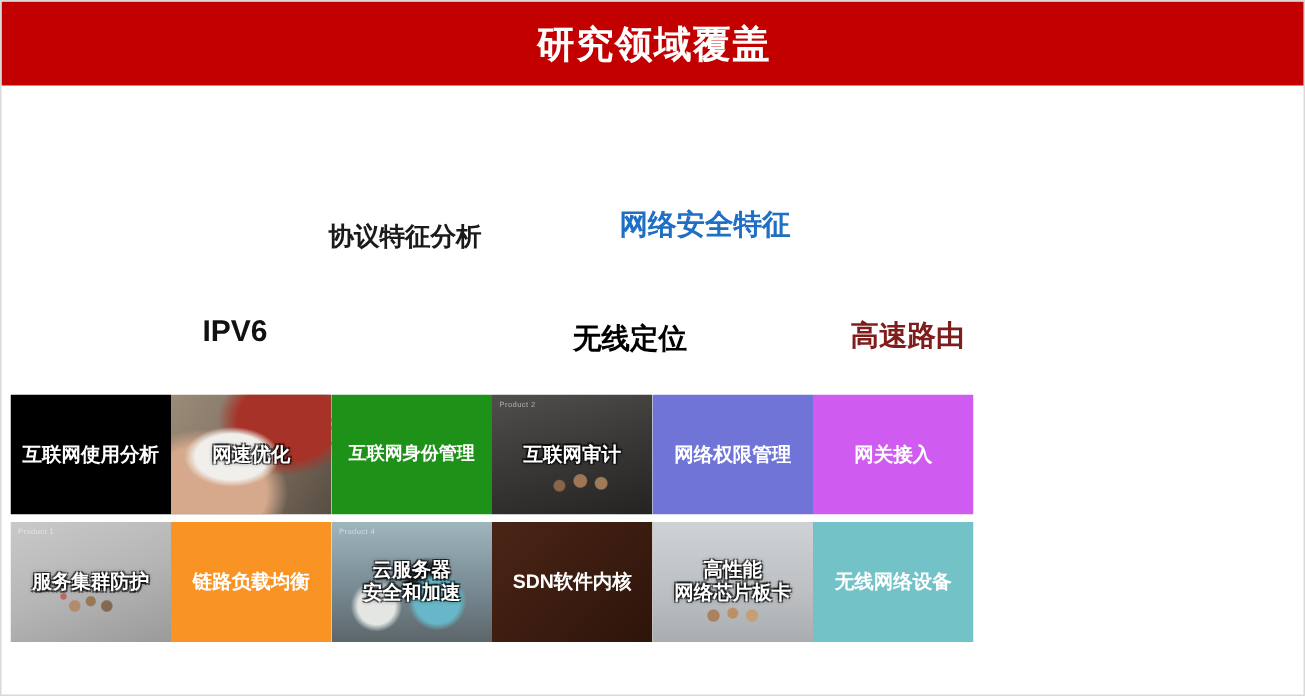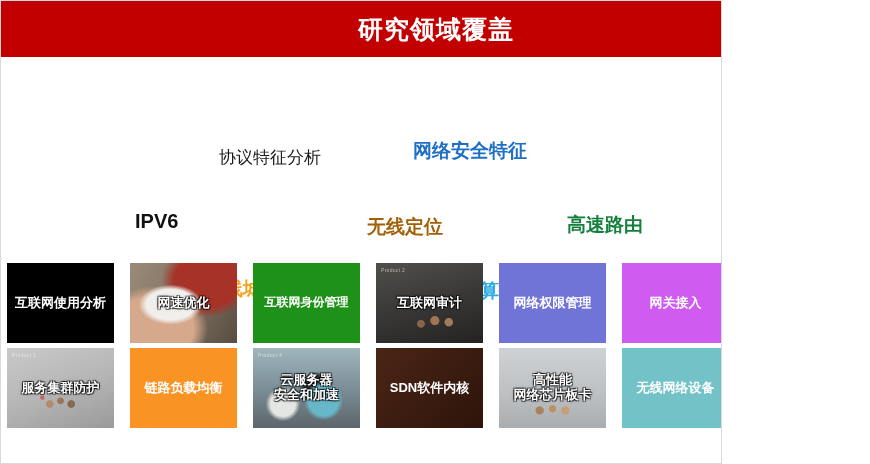--- a/index.html
+++ b/index.html
@@ -2,21 +2,21 @@
 <html><head>
 <meta charset="utf-8">
 <style>
   html,body{margin:0;padding:0;background:#ffffff;}
   body{
     font-family:"Liberation Sans","DejaVu Sans",sans-serif;
     -webkit-font-smoothing:antialiased;
   }
   .slide{
     position:relative;
-    width:722px;height:464px;
+    width:870px;height:464px;
     background:#ffffff;
     border:1px solid #d9d9d9;
     box-sizing:border-box;
     overflow:hidden;
   }
   
   .banner{
     position:absolute;left:0;top:0;
     width:870px;height:56px;
     background:#c20000;
@@ -42,21 +42,21 @@
     line-height:1;
   }
   
   .grid{
     position:absolute;
     left:6px;top:262px;
     width:858px;
   }
   .row{
     display:flex;
-    gap:16px;
+    gap:0;
     margin-bottom:5px;
   }
   .tile{
     position:relative;
     width:107px;
     height:80px;
     flex:0 0 107px;
     overflow:hidden;
     display:flex;
     align-items:center;
@@ -157,25 +157,25 @@
 </head>
 <body>
 
 <div class="slide">
 
   <div class="banner">
     <div class="banner-title">研究领域覆盖</div>
   </div>
 
   <div class="cloud" id="cloud">
-      <div class="cw" style="left: 218px; top: 92px; color: rgb(26, 26, 26); font-size: 17px; font-weight: normal;">协议特征分析</div>
+      <div class="cw" style="left: 218px; top: 92px; color: rgb(26, 26, 26); font-size: 17px; font-weight: bold;">协议特征分析</div>
       <div class="cw" style="left: 412px; top: 84px; color: rgb(31, 111, 196); font-size: 19px; font-weight: bold;">网络安全特征</div>
       <div class="cw" style="left: 134px; top: 154px; color: rgb(17, 17, 17); font-size: 20px; font-weight: bold;">IPV6</div>
-      <div class="cw" style="left: 366px; top: 160px; color: #a16207; font-size: 19px; font-weight: bold;">无线定位</div>
-      <div class="cw" style="left: 566px; top: 158px; color: #15803d; font-size: 19px; font-weight: bold;">高速路由</div>
+      <div class="cw" style="left: 381px; top: 160px; color: #000000; font-size: 19px; font-weight: bold;">无线定位</div>
+      <div class="cw" style="left: 566px; top: 158px; color: #7f1d1d; font-size: 19px; font-weight: bold;">高速路由</div>
       <div class="cw" style="left: 204px; top: 222px; color: rgb(246, 160, 26); font-size: 19px; font-weight: bold;">无线城市架构</div>
       <div class="cw" style="left: 441px; top: 224px; color: rgb(41, 171, 226); font-size: 19px; font-weight: bold;">云计算技术</div>
     </div>
 
   <div class="grid">
     <div class="row" id="row1">
         <div class="tile flat">
           <div class="bg ph-black"></div>
           <div class="cap">互联网使用分析</div>
         </div>

